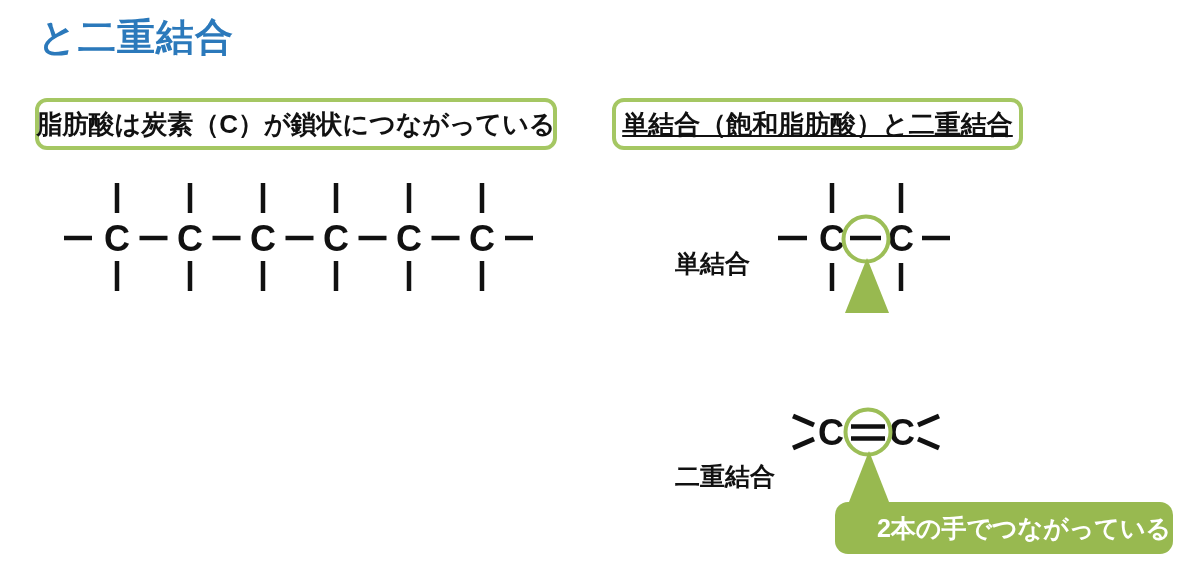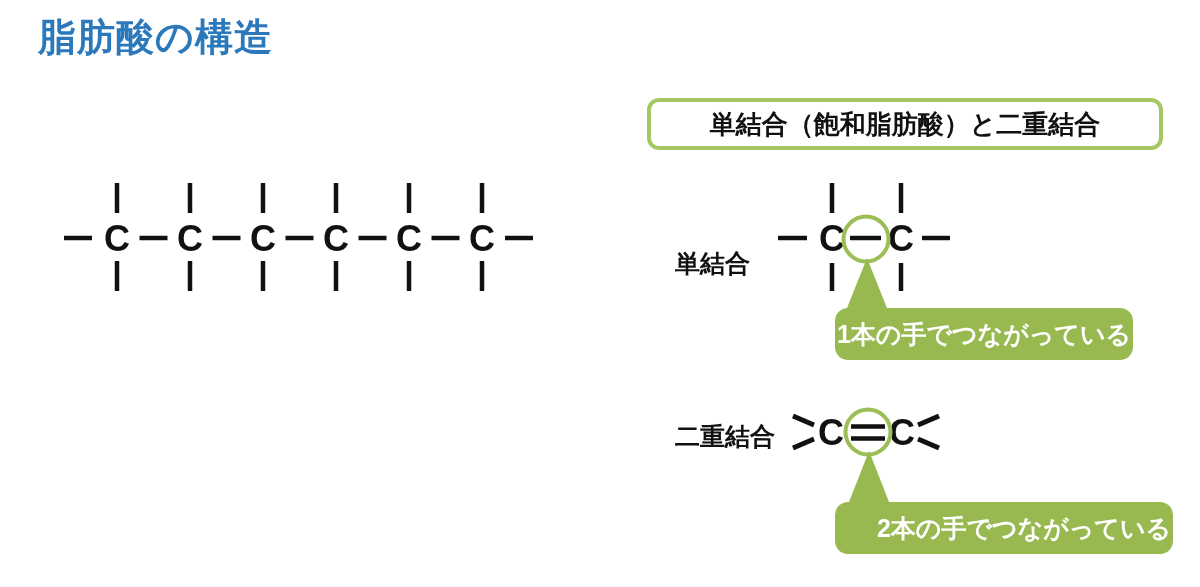--- a/index.html
+++ b/index.html
@@ -11,49 +11,52 @@
     position:absolute;left:38px;top:16px;
     font-size:38px;font-weight:bold;color:#2b79bb;line-height:1.15;letter-spacing:1px;
   }
   .head-box{
     position:absolute;top:98px;height:52px;box-sizing:border-box;
     border:4px solid #a5c763;border-radius:12px;background:#ffffff;
     display:flex;align-items:center;justify-content:center;
     font-size:26px;font-weight:bold;color:#111111;white-space:nowrap;
   }
   .head-box.left{left:35px;width:522px;}
-  .head-box.right{left:647px;width:516px;}
+  .head-box.right{left:612px;width:411px;text-decoration:underline;}
   .bond-label{
     position:absolute;left:675px;
     font-size:25px;font-weight:bold;color:#111111;line-height:1;white-space:nowrap;margin-top:24px;
   }
   .bond-label.single{top:227px;}
-  .bond-label.double{top:400px;}
+  .bond-label.double{top:440px;}
   .callout{
     position:absolute;left:835px;width:298px;height:52px;
     background:#98b950;border-radius:13px;
     display:flex;align-items:center;justify-content:center;
     font-size:25px;font-weight:bold;color:#ffffff;white-space:nowrap;
   }
   .callout.first{top:308px;}
   .callout.second{top:502px;padding-left:40px;}
   svg.overlay{position:absolute;left:0;top:0;width:1200px;height:587px;}
   svg .bond{stroke:#111111;stroke-width:4.5;stroke-linecap:butt;}
   svg .chev{stroke:#111111;stroke-width:5;stroke-linecap:butt;}
   svg .atom{font-family:"Liberation Sans",sans-serif;font-size:36px;font-weight:bold;fill:#111111;text-anchor:middle;}
   svg .ring{fill:none;stroke:#9cbe57;stroke-width:4;}
   svg .pointer{fill:#98b950;}
 </style>
 </head>
 <body>
 
 <div id="stage">
 
-  <div class="page-title">脂肪酸の構造</div>
+  <div class="page-title">と二重結合</div>
 
+  <div class="head-box left">
+    <span>脂肪酸は炭素（C）が鎖状につながっている</span>
+  </div>
 
   <div class="head-box right">
     <span>単結合（飽和脂肪酸）と二重結合</span>
   </div>
 
   <svg class="overlay" viewBox="0 0 1200 587">
 
     <g>
 
       <line class="bond" x1="117" y1="183" x2="117" y2="213"></line>
@@ -113,21 +116,18 @@
       <text class="atom" x="831" y="445">C</text>
       <text class="atom" x="902" y="445">C</text>
       <circle class="ring" cx="868" cy="432" r="22.5"></circle>
       <polygon class="pointer" points="869,451 891,507 847,507"></polygon>
     </g>
   </svg>
 
   <div class="bond-label single">単結合</div>
   <div class="bond-label double">二重結合</div>
 
-  <div class="callout first">
-    <span>1本の手でつながっている</span>
-  </div>
 
   <div class="callout second">
     <span>2本の手でつながっている</span>
   </div>
 
 </div>
 
 </body></html>

